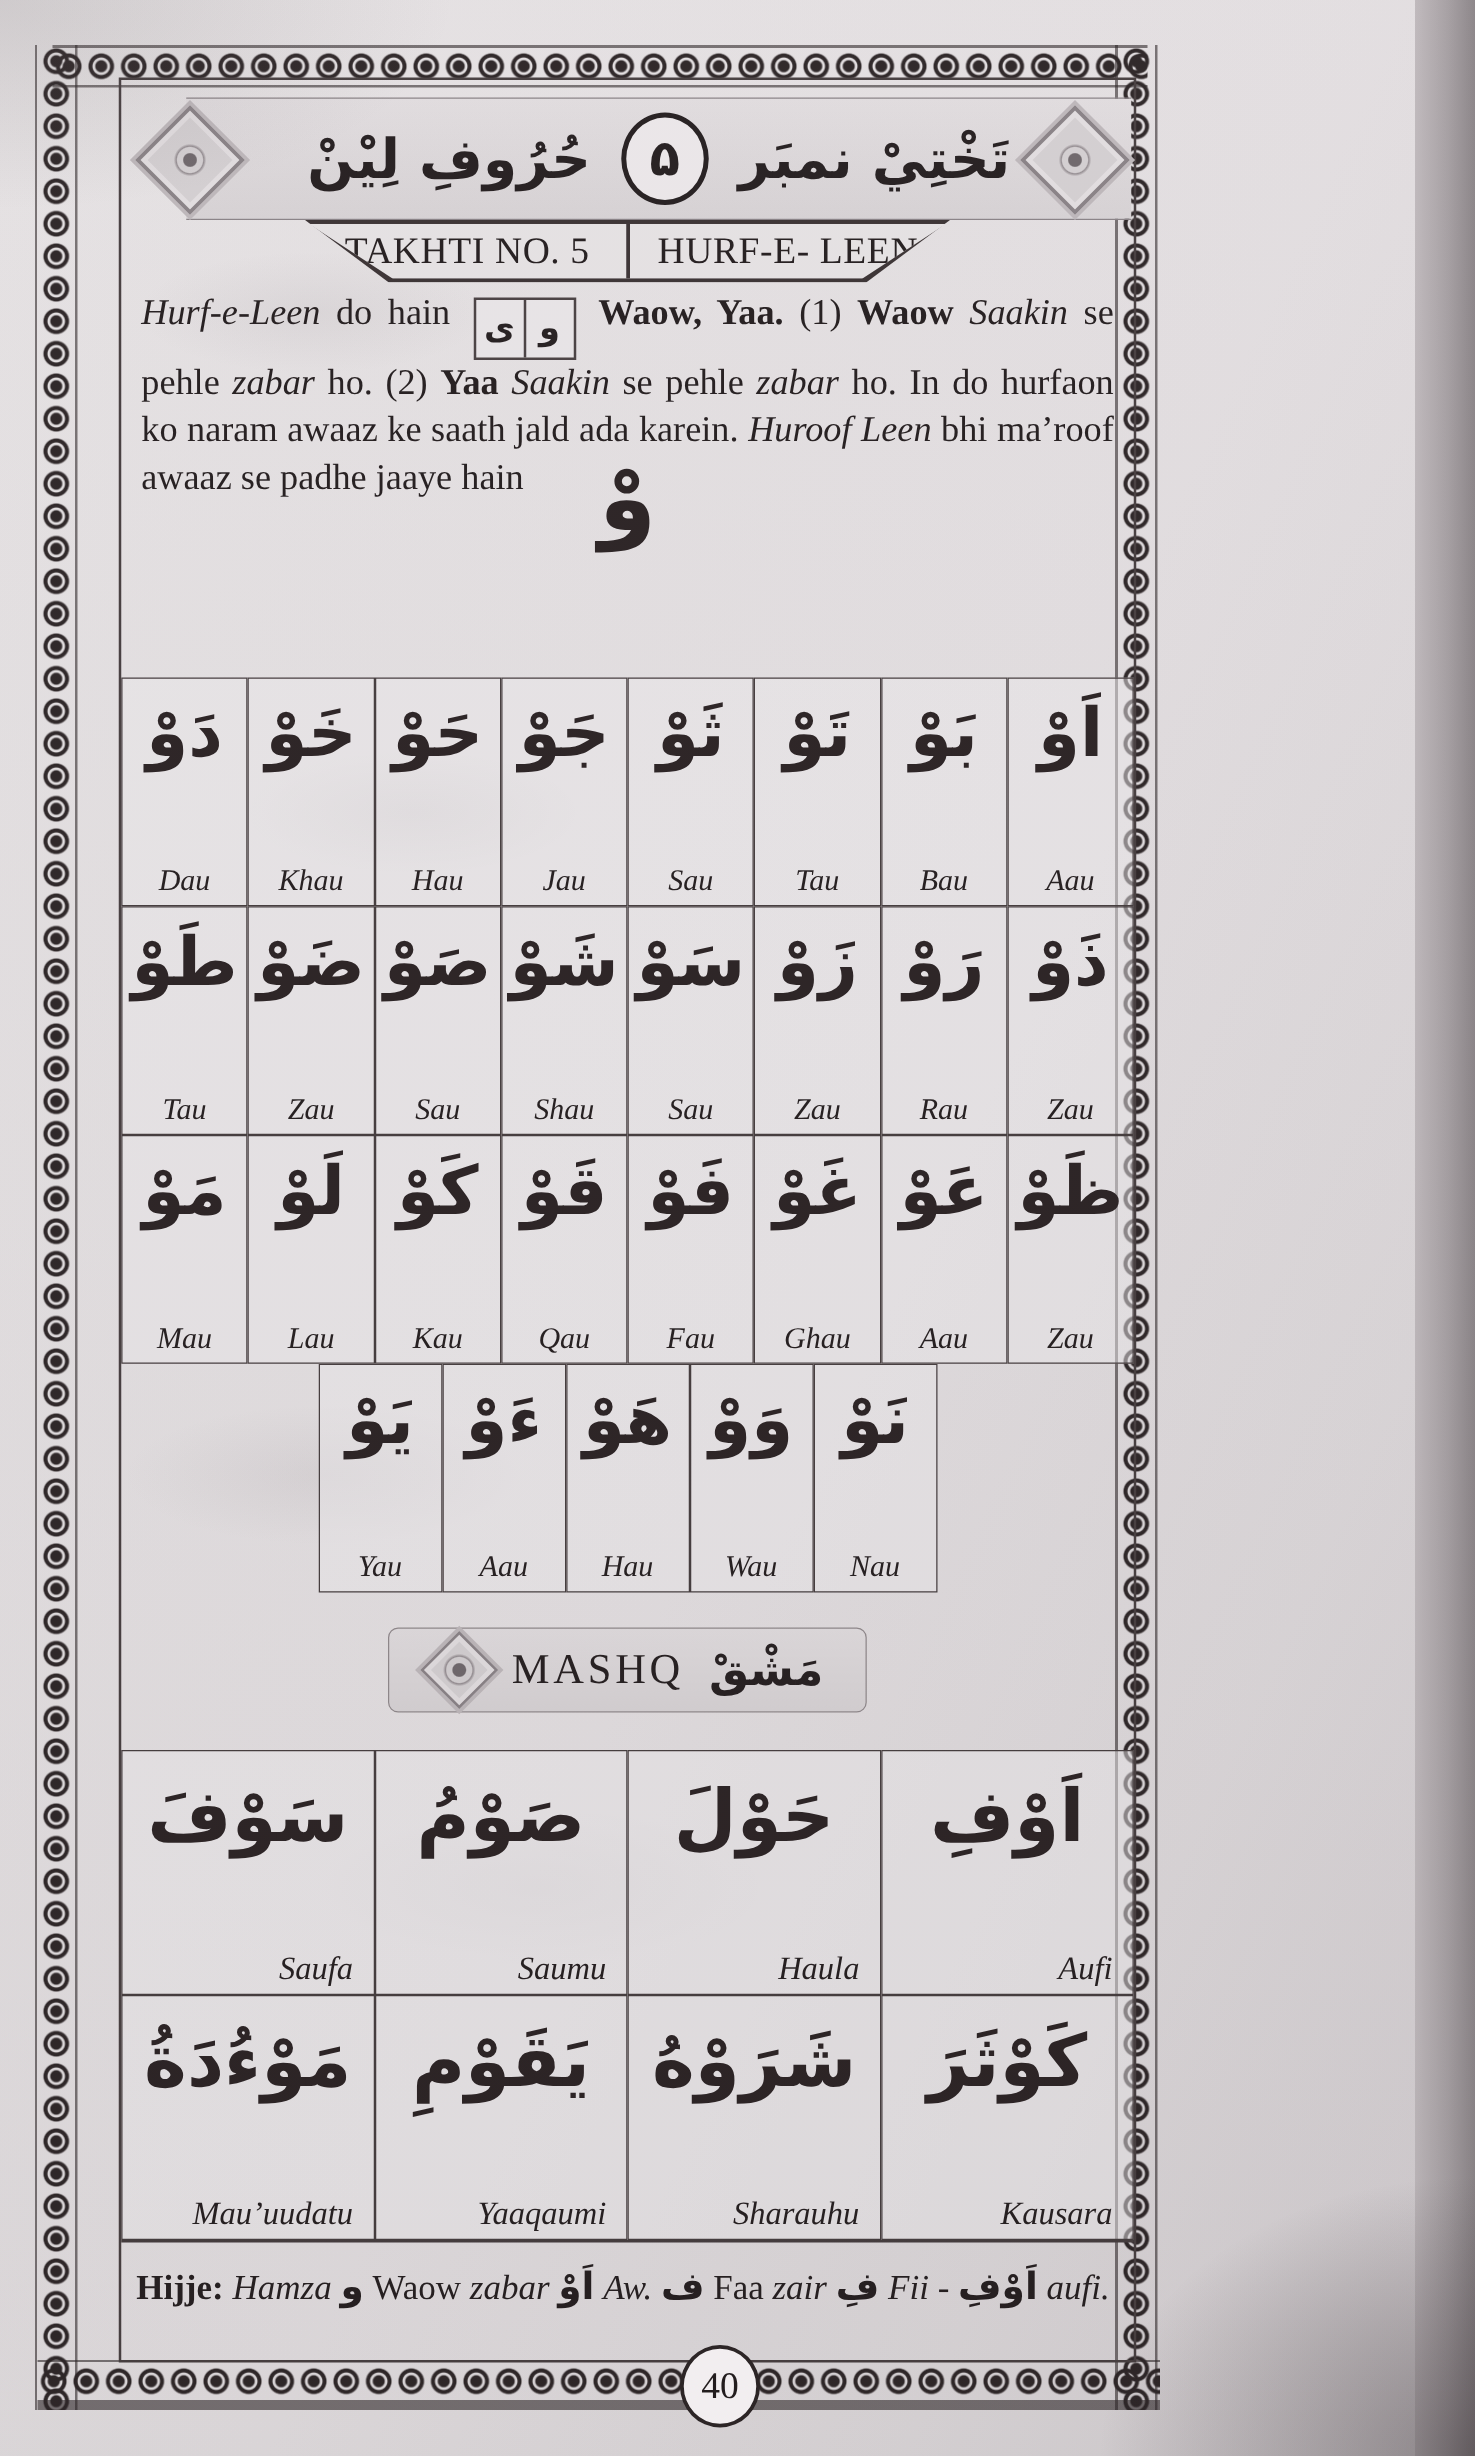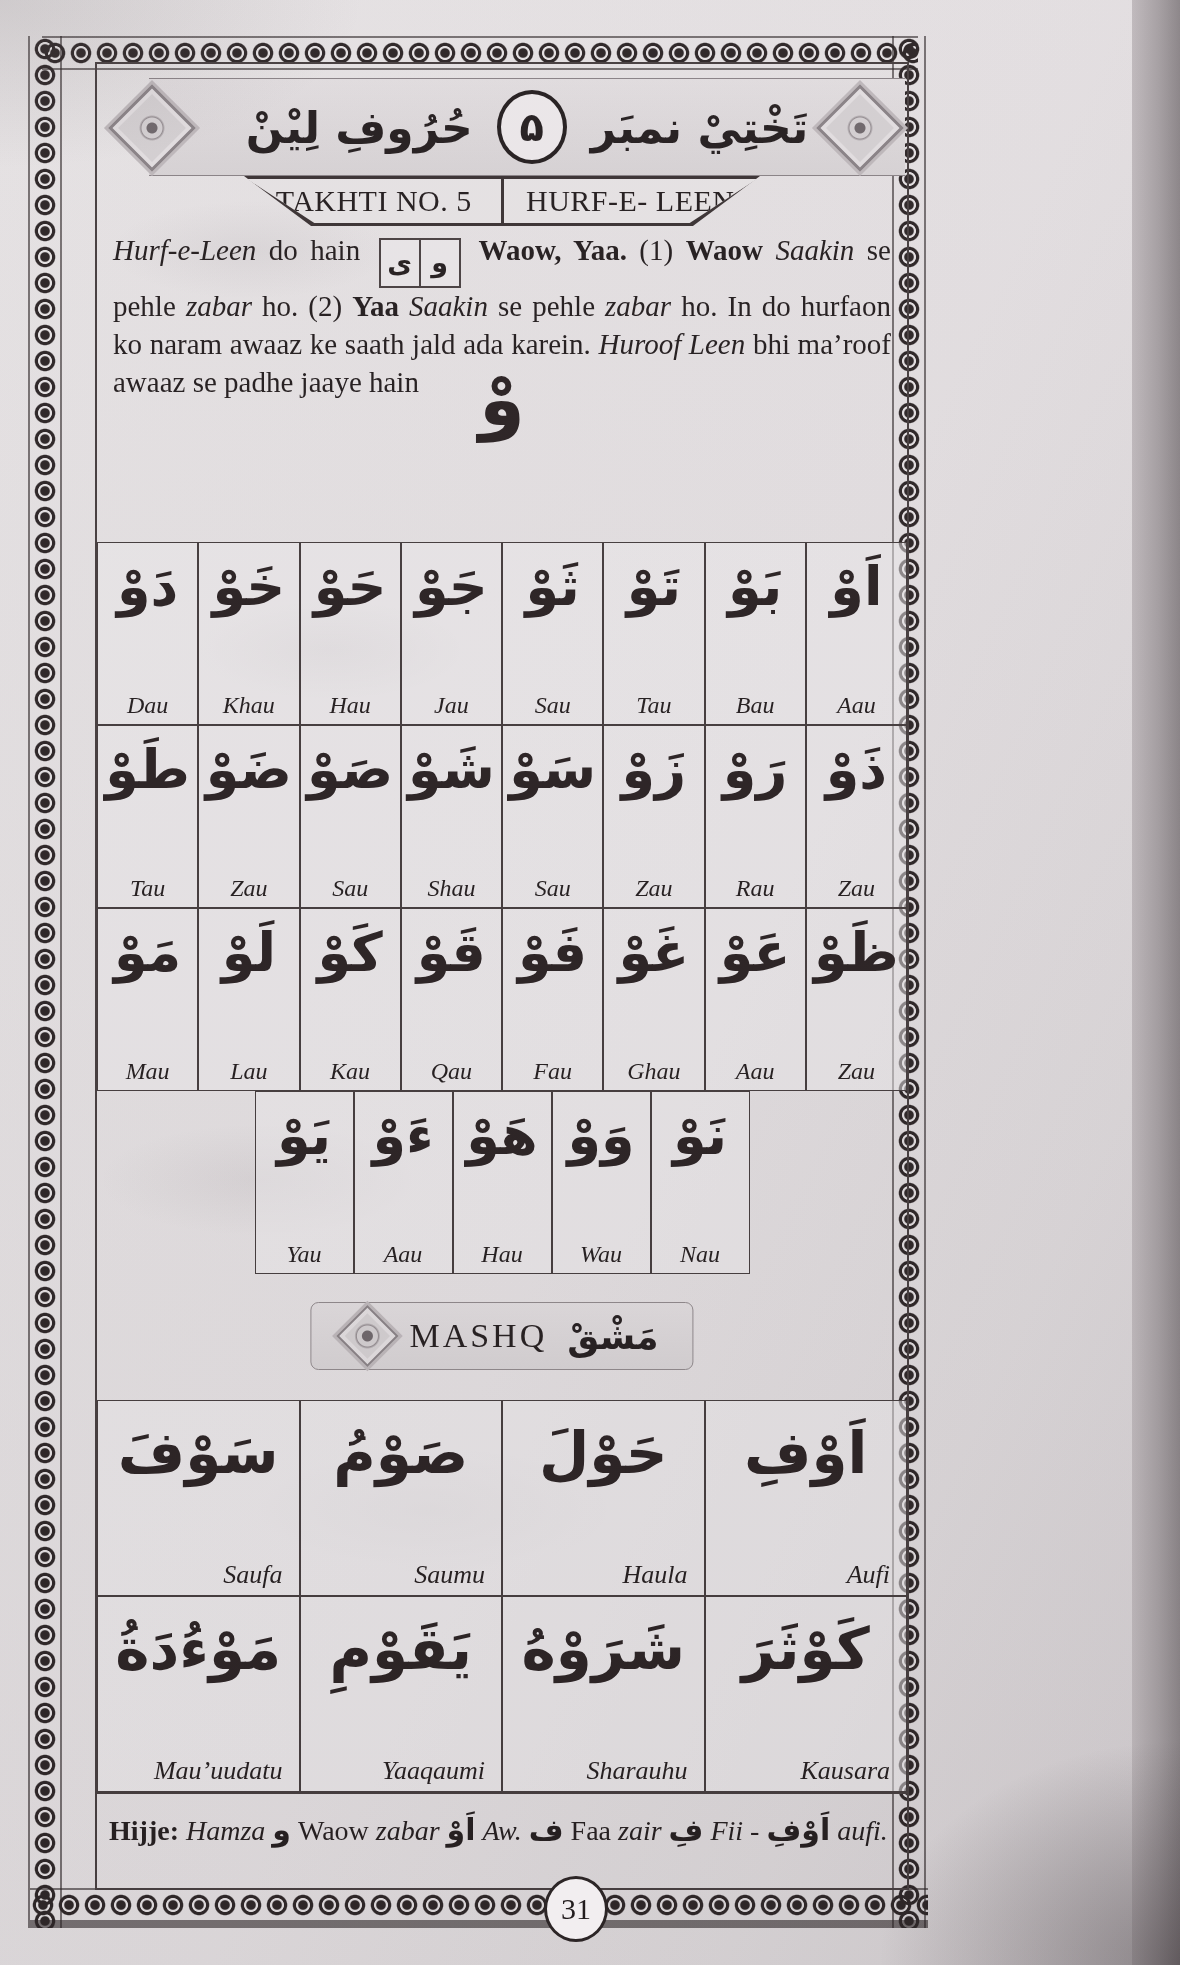--- a/index.html
+++ b/index.html
@@ -322,19 +322,19 @@
               <div class="cell-arabic">مَوْءُدَةُ</div>
               <div class="cell-label">Mau’uudatu</div>
             </div>
           </div>
         </div>
 
       <div id="hijje"><span class="seg-bold">Hijje:</span><span class="seg-plain"> </span><span class="seg-italic">Hamza</span><span class="seg-plain"> </span><span class="seg-arabic">و</span><span class="seg-plain"> Waow </span><span class="seg-italic">zabar</span><span class="seg-plain"> </span><span class="seg-arabic">اَوْ</span><span class="seg-plain"> </span><span class="seg-italic">Aw.</span><span class="seg-plain"> </span><span class="seg-arabic">ف</span><span class="seg-plain"> Faa </span><span class="seg-italic">zair</span><span class="seg-plain"> </span><span class="seg-arabic">فِ</span><span class="seg-plain"> </span><span class="seg-italic">Fii</span><span class="seg-plain"> - </span><span class="seg-arabic">اَوْفِ</span><span class="seg-plain"> </span><span class="seg-italic">aufi.</span></div>
     </div>
 
     <div id="page-badge">
-        <span>31</span>
+        <span>40</span>
       </div>
   </div>
 
   <div class="page-edge"></div>
   <div class="vignette"></div>
 </div>
 
 </body></html>

